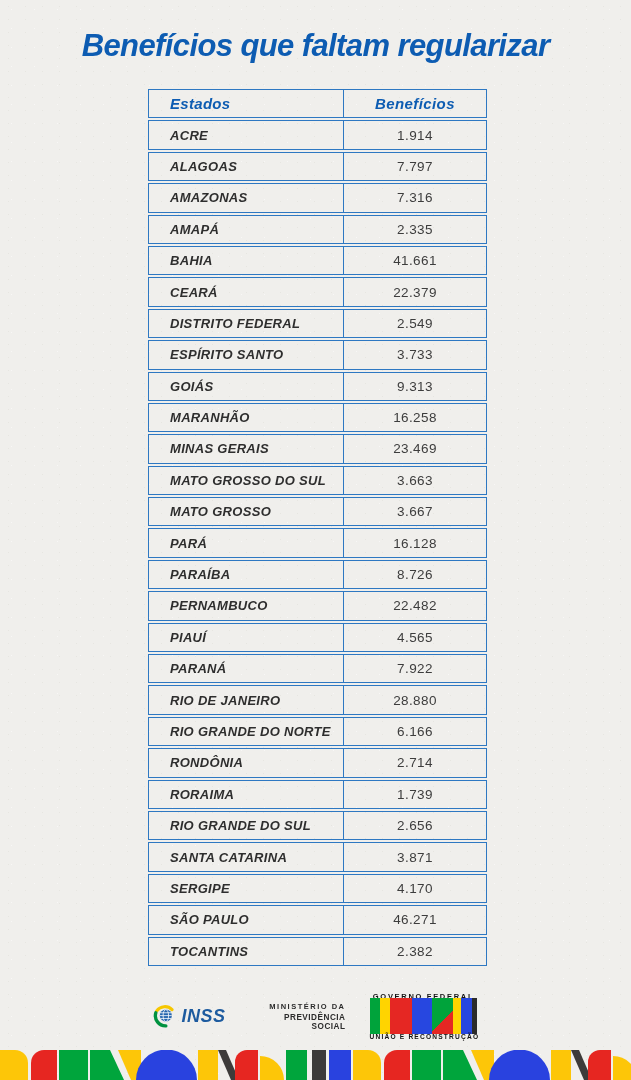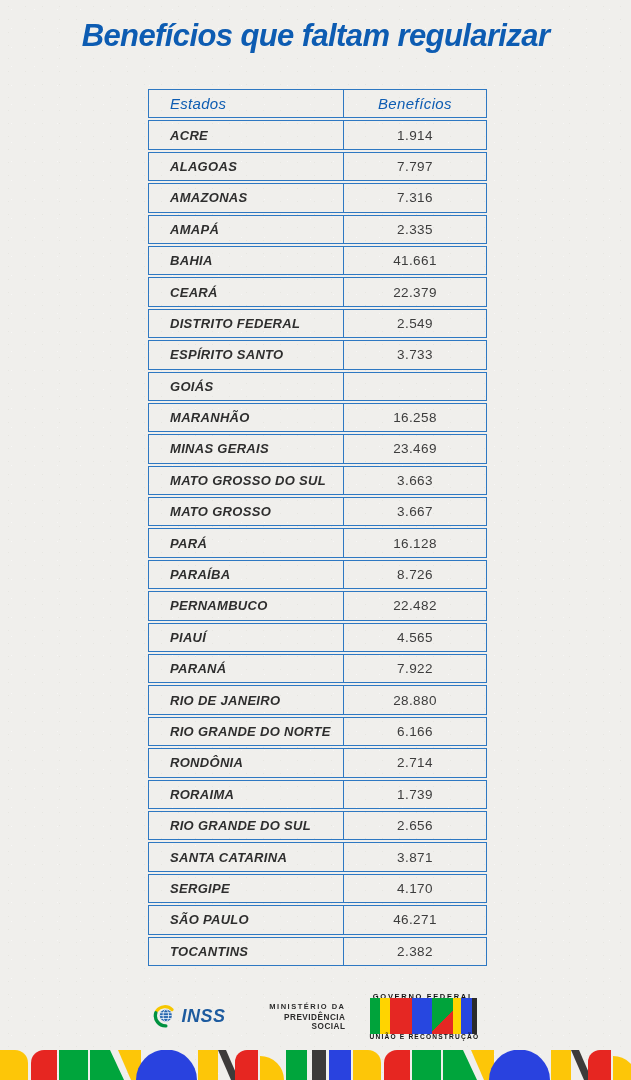--- a/index.html
+++ b/index.html
@@ -10,21 +10,21 @@
   }
   .page{
     position:relative; width:631px; height:1080px; overflow:hidden;
     background:
       radial-gradient(rgba(190,188,182,0.18) 0.6px, transparent 0.7px),
       radial-gradient(rgba(255,255,255,0.5) 0.6px, transparent 0.7px),
       #f0efec;
     background-size:17px 13px, 23px 19px, auto;
   }
   .title{
-    position:absolute; top:18px; left:0; width:100%;
+    position:absolute; top:28px; left:0; width:100%;
     text-align:center;
     font-size:31px; font-weight:800; font-style:italic;
     letter-spacing:-0.6px;
     color:#0d5cb2;
   }
   .table{
     position:absolute; left:148px; top:89px; width:339px;
   }
   .trow{
     display:flex; height:29.4px; margin-bottom:2px;
@@ -35,21 +35,21 @@
     padding-left:21px; border-right:1px solid #2e78c2;
     font-weight:700; font-style:italic; font-size:13px;
     letter-spacing:0.3px; color:#2e2e2e;
   }
   .cell-value{
     flex:1; display:flex; align-items:center; justify-content:center;
     font-size:13.5px; color:#3d3d3d; letter-spacing:0.4px;
   }
   .trow.header .cell-state,
   .trow.header .cell-value{
-    color:#0d5cb2; font-weight:400; font-style:italic; font-size:15px;
+    color:#0d5cb2; font-weight:700; font-style:italic; font-size:15px;
   }
   .footer{
     position:absolute; top:992px; left:0; width:100%;
     display:flex; justify-content:center; align-items:center; gap:24px;
   }
   .inss{ display:flex; align-items:center; gap:5px; }
   .inss-word{
     font-size:18px; font-weight:900; font-style:italic;
     color:#1d5b9f; letter-spacing:0.5px;
   }
@@ -108,20 +108,21 @@
         <div class="trow">
           <div class="cell-state">DISTRITO FEDERAL</div>
           <div class="cell-value">2.549</div>
         </div>
         <div class="trow">
           <div class="cell-state">ESPÍRITO SANTO</div>
           <div class="cell-value">3.733</div>
         </div>
         <div class="trow">
           <div class="cell-state">GOIÁS</div>
+          <div class="cell-value">9.313</div>
         </div>
         <div class="trow">
           <div class="cell-state">MARANHÃO</div>
           <div class="cell-value">16.258</div>
         </div>
         <div class="trow">
           <div class="cell-state">MINAS GERAIS</div>
           <div class="cell-value">23.469</div>
         </div>
         <div class="trow">

